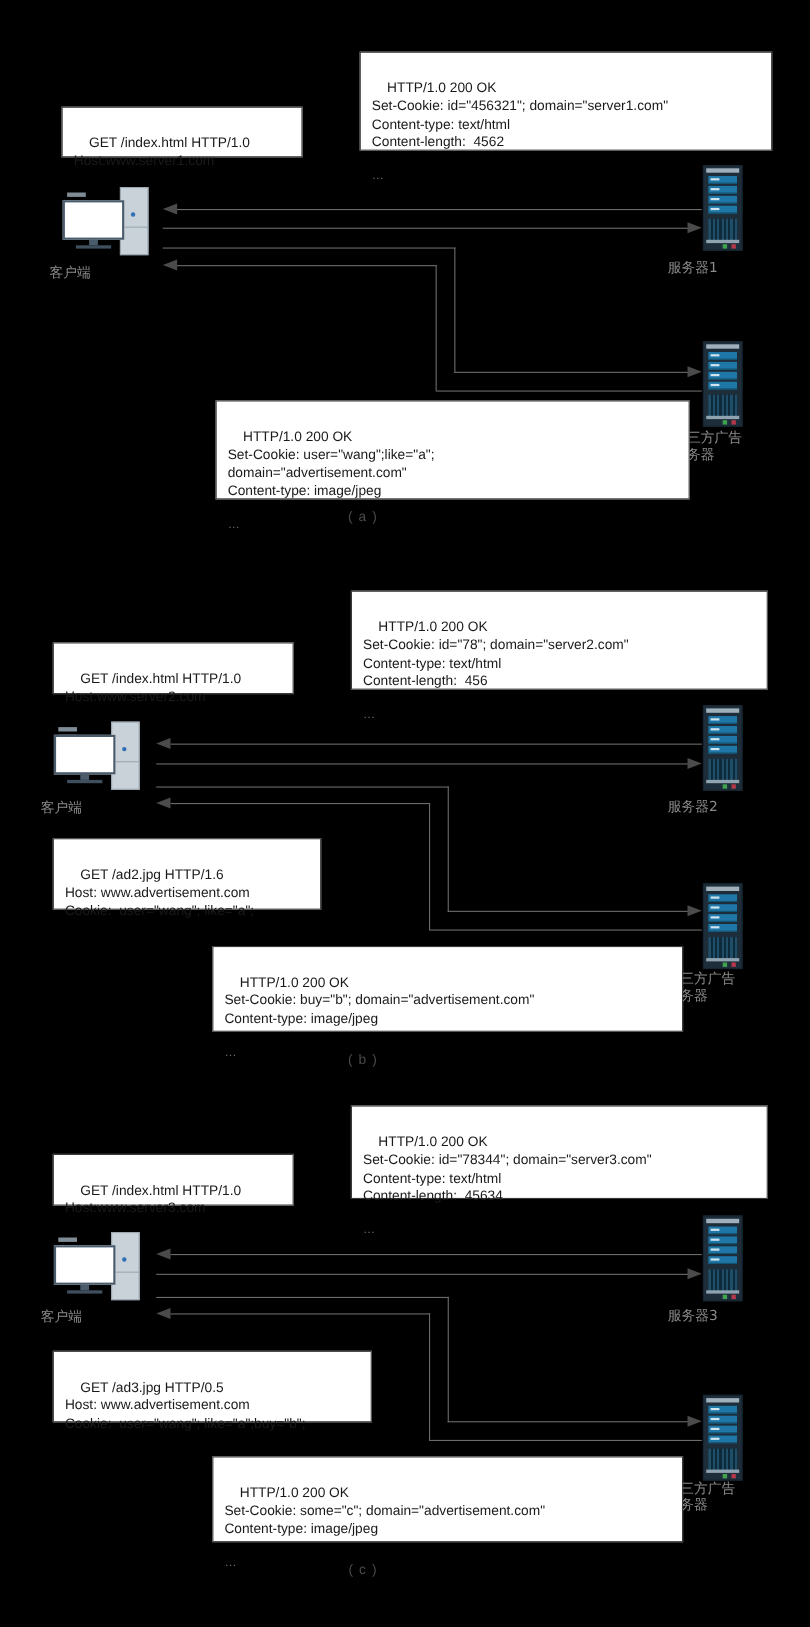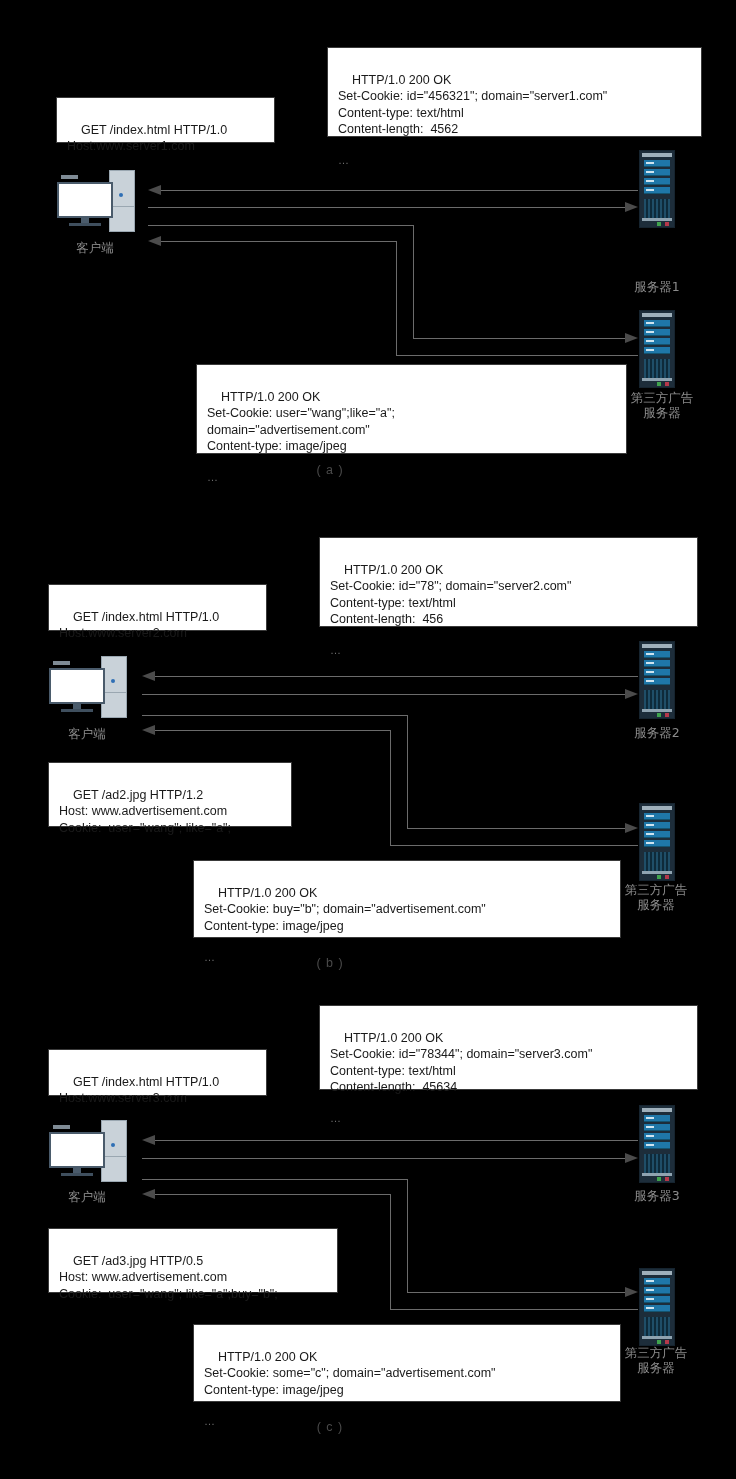--- a/index.html
+++ b/index.html
@@ -21,21 +21,21 @@
   
   .hline{position:absolute;height:0;border-top:1.4px solid #6b6b6b;}
   .vline{position:absolute;width:0;border-left:1.4px solid #6b6b6b;}
 
   .arrowL,.arrowR{position:absolute;width:0;height:0;}
   .arrowL{border-top:5.5px solid transparent;border-bottom:5.5px solid transparent;border-right:13px solid #4b4b4b;}
   .arrowR{border-top:5.5px solid transparent;border-bottom:5.5px solid transparent;border-left:13px solid #4b4b4b;}
 
   
   .nodelabel{
-    position:absolute;text-align:center;color:#8b8b8b;
+    position:absolute;text-align:left;color:#8b8b8b;
     font-size:12.5px;line-height:15px;
     font-family:"DejaVu Sans","Liberation Sans",sans-serif;
     white-space:pre;
   }
   .seclabel{
     position:absolute;text-align:center;color:#4a4a4a;font-size:12.5px;
     letter-spacing:1px;white-space:pre;
   }
 
   
@@ -104,21 +104,21 @@
         <i></i>
       </div>
     <div class="slot s4">
         <i></i>
       </div>
     <div class="vents"></div>
     <div class="foot"></div>
     <div class="led ledg"></div>
     <div class="led ledr"></div>
   </div>
-  <div class="nodelabel" style="left:607px;top:235px;width:100px;margin-top:44px;">服务器1</div>
+  <div class="nodelabel" style="left:607px;top:235px;width:100px;">服务器1</div>
 
   <div class="srv" style="left:639px;top:310px;">
     <div class="cap"></div>
     <div class="slot s1">
         <i></i>
       </div>
     <div class="slot s2">
         <i></i>
       </div>
     <div class="slot s3">
@@ -240,21 +240,21 @@
   <div class="vline" style="left:407px;top:715px;height:114px;"></div>
   <div class="hline" style="left:407px;top:828px;width:219px;"></div>
   <div class="arrowR" style="left:625px;top:823px;"></div>
 
   <div class="hline" style="left:391px;top:845px;width:247px;"></div>
   <div class="vline" style="left:390px;top:730px;height:116px;"></div>
   <div class="hline" style="left:155px;top:730px;width:236px;"></div>
   <div class="arrowL" style="left:142px;top:725px;"></div>
 
   <div class="msgbox" style="left:48px;top:762px;width:244px;height:65px;">
-    <span>GET /ad2.jpg HTTP/1.2
+    <span>GET /ad2.jpg HTTP/1.6
 Host: www.advertisement.com
 Cookie:  user="wang"; like="a";</span>
   </div>
 
   <div class="msgbox" style="left:193px;top:860px;width:428px;height:78px;">
     <span>HTTP/1.0 200 OK
 Set-Cookie: buy="b"; domain="advertisement.com"
 Content-type: image/jpeg</span>
     <span class="ell">…</span>
   </div>

